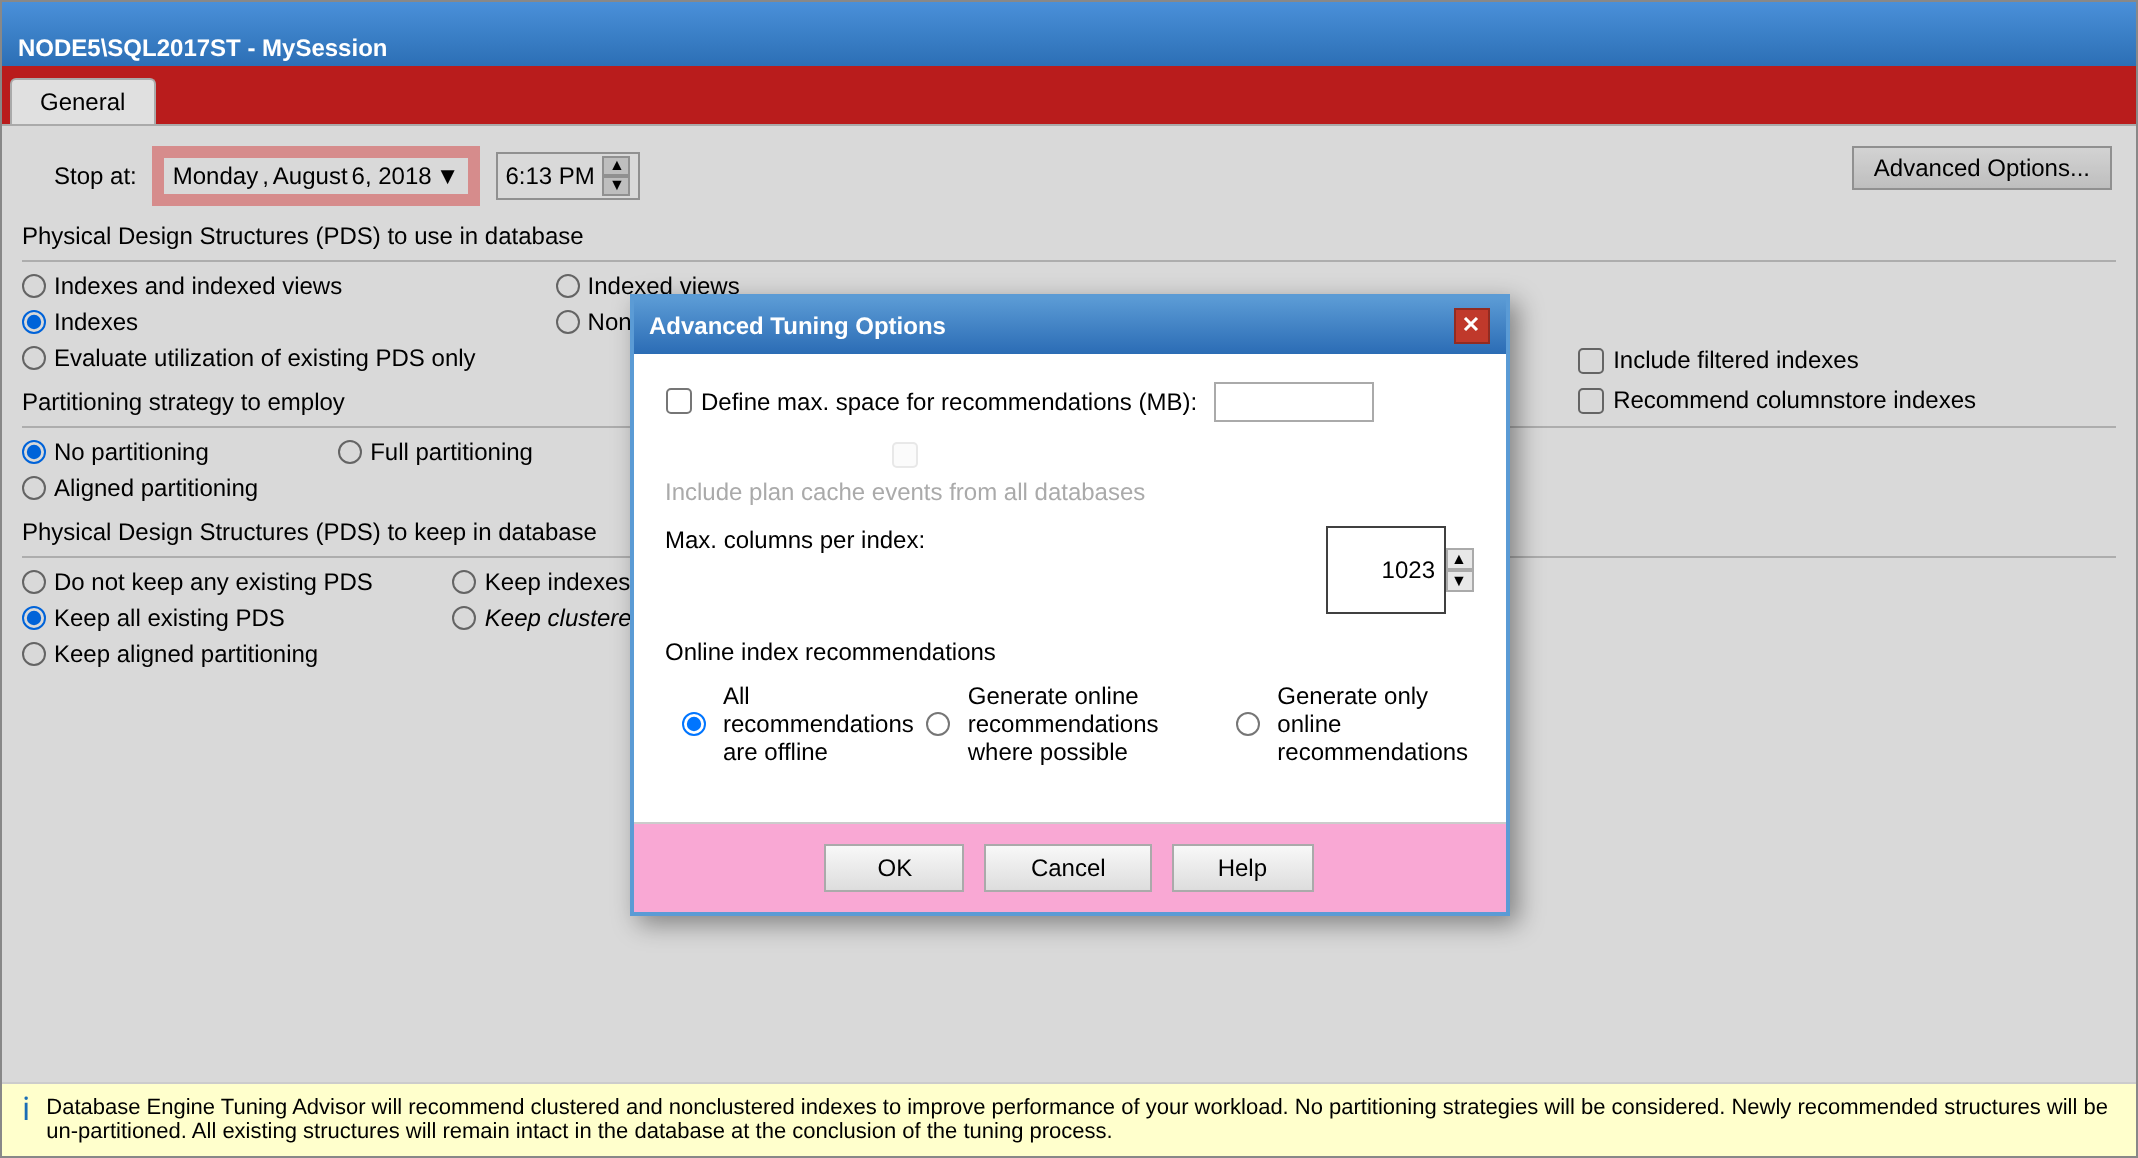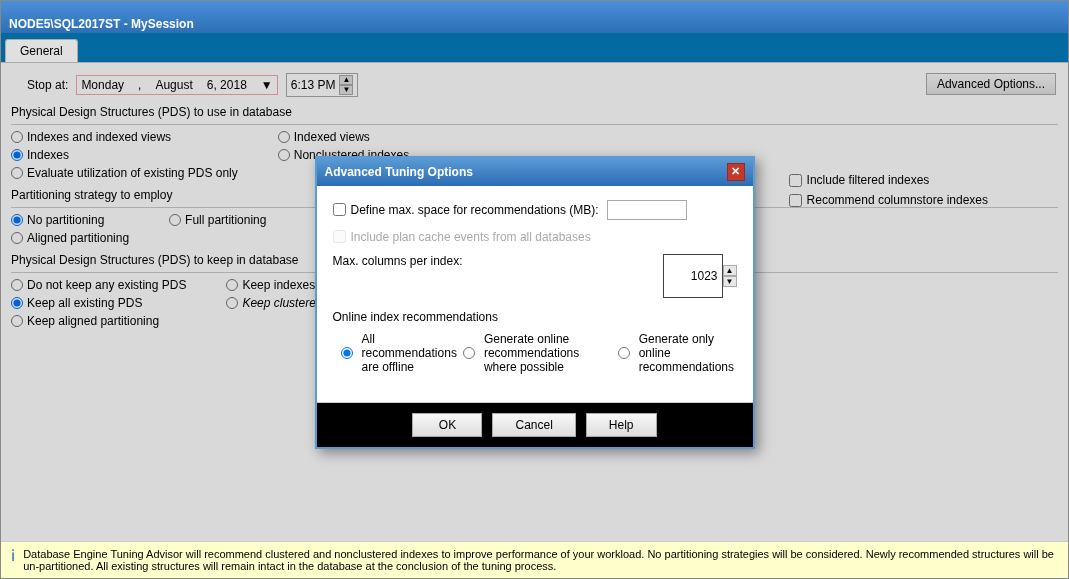--- a/index.html
+++ b/index.html
@@ -24,21 +24,21 @@
     .window-titlebar {
       background: linear-gradient(to bottom, #4a90d9, #2c6fb5);
       color: white;
       font-size: 12px;
       font-weight: bold;
       padding: 16px 8px;
       display: flex;
       height: 24px;
     }
     .window-tabs {
-      background: #0369a1;
+      background: #b91c1c;
       border-bottom: 1px solid #aaa;
       display: flex;
       align-items: flex-end;
       padding: 4px 3px 0 4px;
       height: 30px;
     }
     .tab {
       padding: 4px 14px;
       border: 1px solid #aaa;
       background: #e0e0e0;
@@ -91,26 +91,26 @@
 
     .stop-at-row {
       display: flex;
       align-items: center;
       gap: 8px;
       margin-left: 16px;
       margin-bottom: 8px;
       font-size: 12px;
     }
     .date-box {
-      border: 1px solid #fca5a5;
+      border: 6px solid #fca5a5;
       background: white;
       padding: 2px 4px;
       display: flex;
       align-items: center;
-      gap: 14px;
+      gap: 2px;
       font-size: 12px;
     }
     .date-dropdown {
       background: none;
       border: none;
       font-size: 12px;
       cursor: pointer;
       padding: 0;
       color: #000;
     }
@@ -250,20 +250,21 @@
       font-size: 12px;
     }
     .modal-row label {
       display: flex;
       align-items: center;
       gap: 5px;
       font-size: 12px;
     }
     .modal-row.disabled label {
       color: #aaa;
+      flex-direction: column;
     }
     .modal-input {
       border: 1px solid #aaa;
       background: white;
       padding: 2px 4px;
       font-size: 12px;
       width: 80px;
       margin-left: 8px;
     }
     .modal-spinner-row {
@@ -310,21 +311,21 @@
     }
     .modal-radio-row {
       display: flex;
       align-items: center;
       gap: 5px;
       font-size: 12px;
     }
 
     
     .modal-footer {
-      background: #000000;
+      background: #f9a8d4;
       border-top: 1px solid #ccc;
       display: flex;
       justify-content: center;
       gap: 10px;
       padding: 10px;
     }
     .modal-btn {
       padding: 4px 22px;
       font-size: 12px;
       background: linear-gradient(to bottom, #f8f8f8, #ddd);

